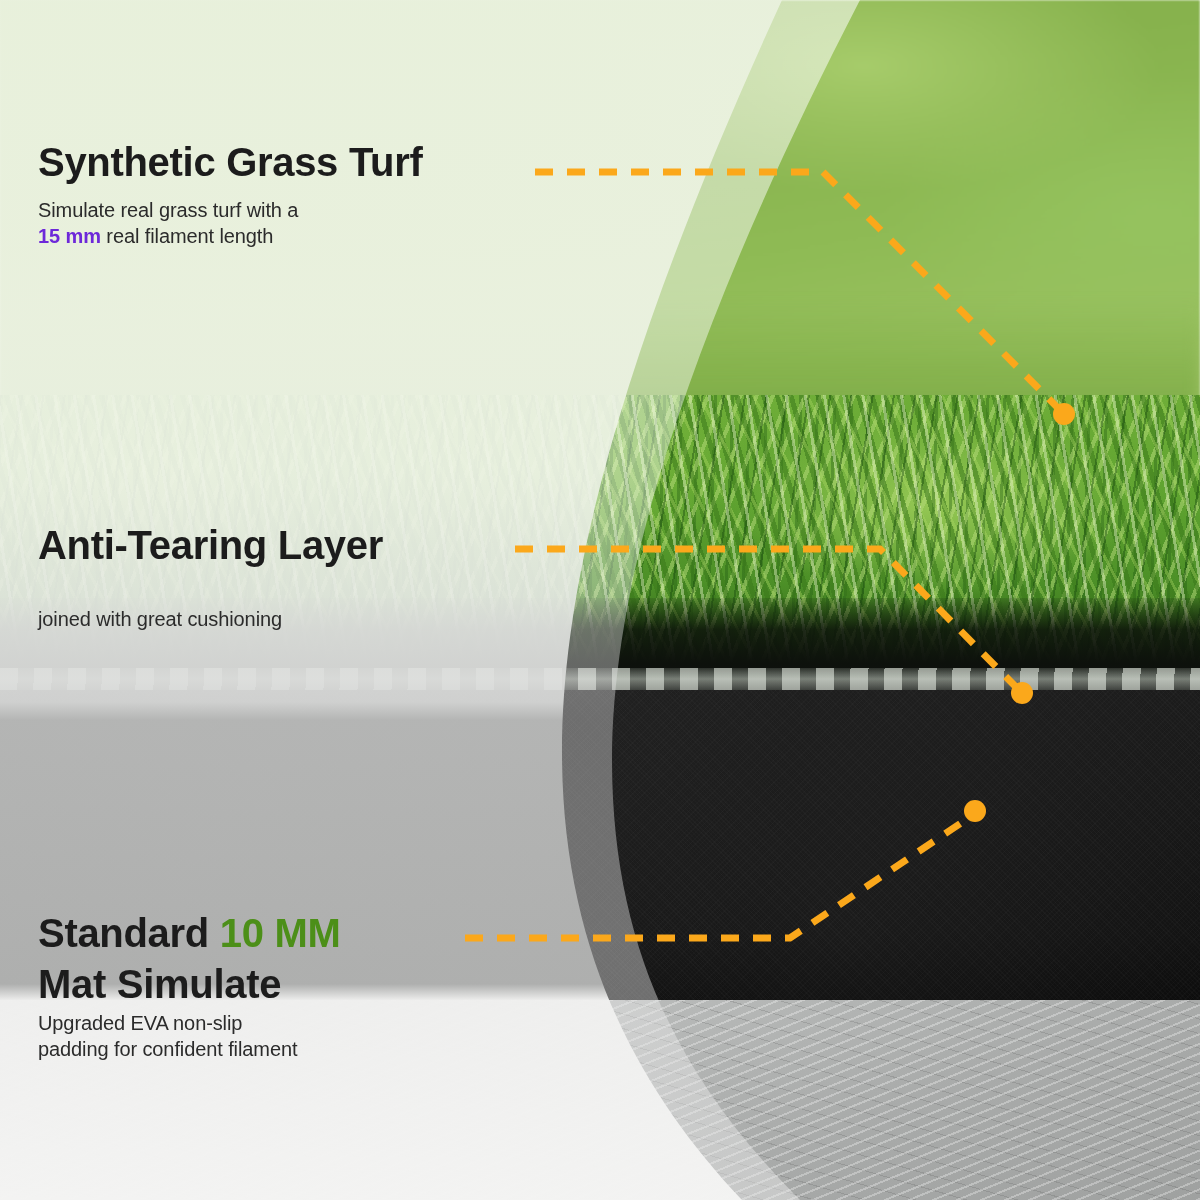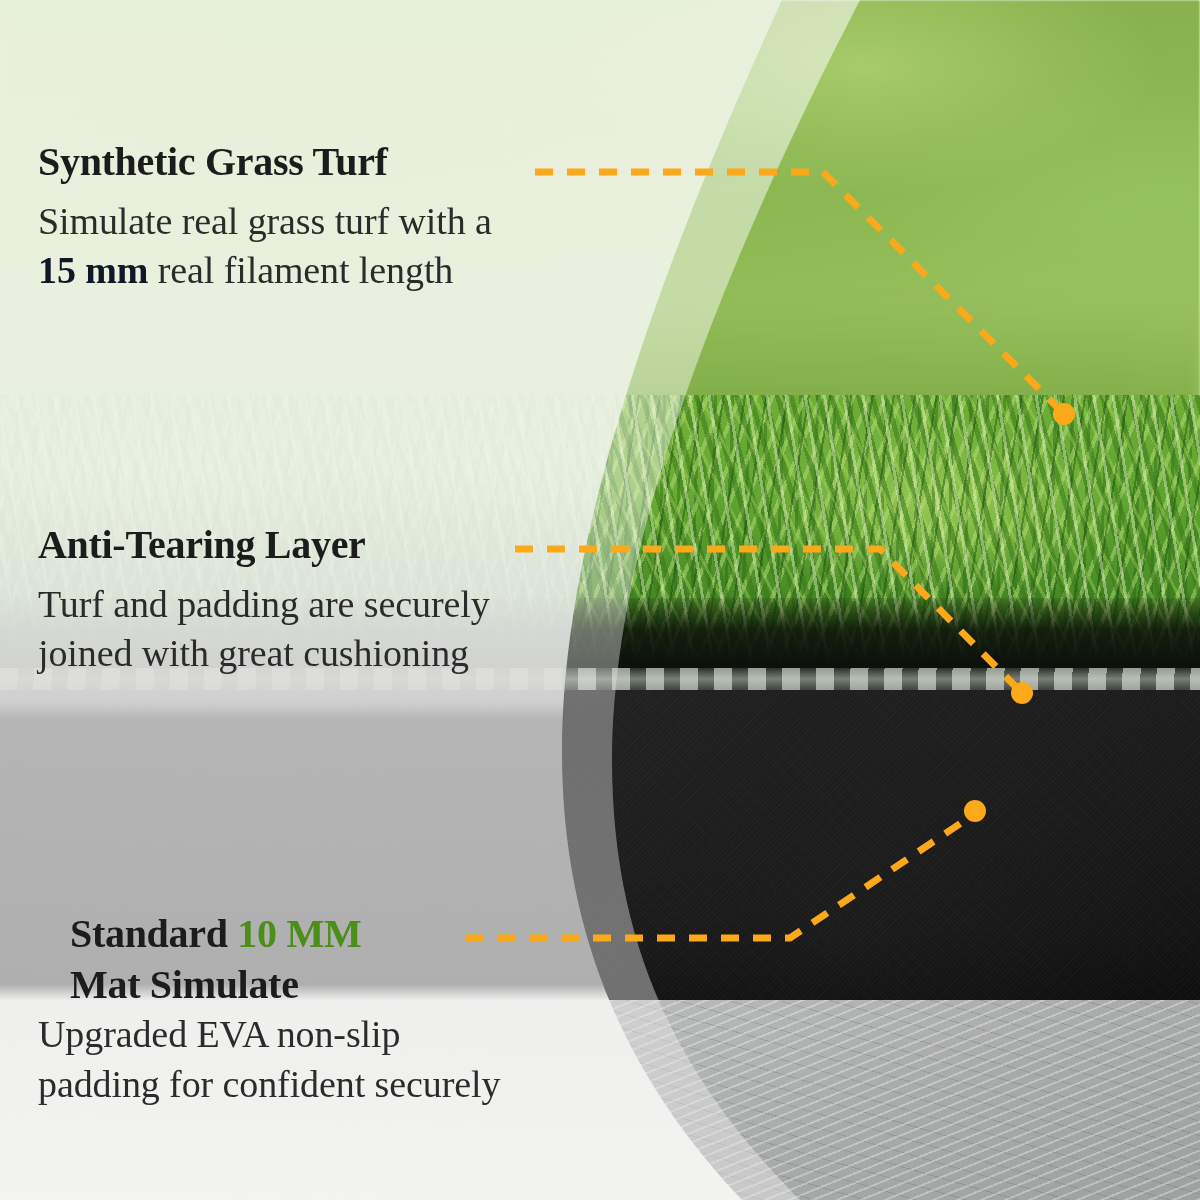--- a/index.html
+++ b/index.html
@@ -93,38 +93,38 @@
   }
 
   
   .callouts{position:absolute;inset:0;}
   .dot{
     position:absolute;width:22px;height:22px;border-radius:50%;
     background:#FBA81B;
   }
 
   
-  .block{position:absolute;font-family:Liberation Serif, serif;}
+  .block{position:absolute;}
   .head{
     font-size:40px;font-weight:700;color:#1c1c1c;
     letter-spacing:-.3px;line-height:1.12;white-space:nowrap;
   }
   .head .accent{color:#4C8F18;}
   .sub{
-    font-size:38px;font-weight:400;color:#2b2b2b;
+    font-size:20px;font-weight:400;color:#2b2b2b;
     line-height:1.30;letter-spacing:-.1px;
   }
-  .sub .accent{color:#0f172a;font-weight:700;}
+  .sub .accent{color:#6d28d9;font-weight:700;}
 
   #b1{left:38px;top:140px;}
   #b1 .sub{margin-top:12px;}
   #b2{left:38px;top:523px;}
   #b2 .sub{margin-top:12px;}
   #b3{left:38px;top:908px;}
-  #b3 .head{line-height:1.28;margin-left:32px;}
+  #b3 .head{line-height:1.28;}
   #b3 .sub{margin-top:0;}
 </style>
 </head>
 <body>
 
 <div id="stage">
 
   <div class="photo">
     <div class="bg-lawn"></div>
     <div class="bg-lawn-mid"></div>
@@ -187,29 +187,29 @@
     <div class="head">Synthetic Grass Turf</div>
     <div class="sub">
       <span>Simulate real grass turf with a</span><br>
       <span class="accent">15 mm</span><span> real filament length</span>
     </div>
   </div>
 
   <div class="block" id="b2">
     <div class="head">Anti-Tearing Layer</div>
     <div class="sub">
-      <span>Turf and padding are securely</span><br>
+      <br>
       <span>joined with great cushioning</span>
     </div>
   </div>
 
   <div class="block" id="b3">
     <div class="head">
       <span>Standard </span><span class="accent">10 MM</span><br>
       <span>Mat Simulate</span>
     </div>
     <div class="sub">
       <span>Upgraded EVA non-slip</span><br>
-      <span>padding for confident securely</span>
+      <span>padding for confident filament</span>
     </div>
   </div>
 
 </div>
 
 </body></html>

